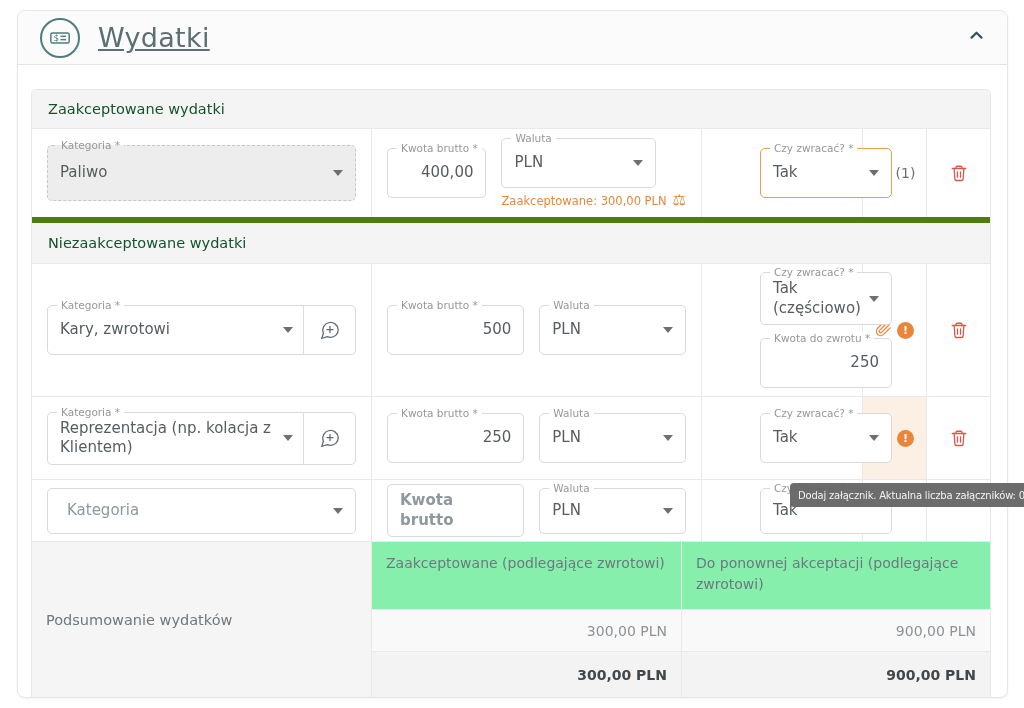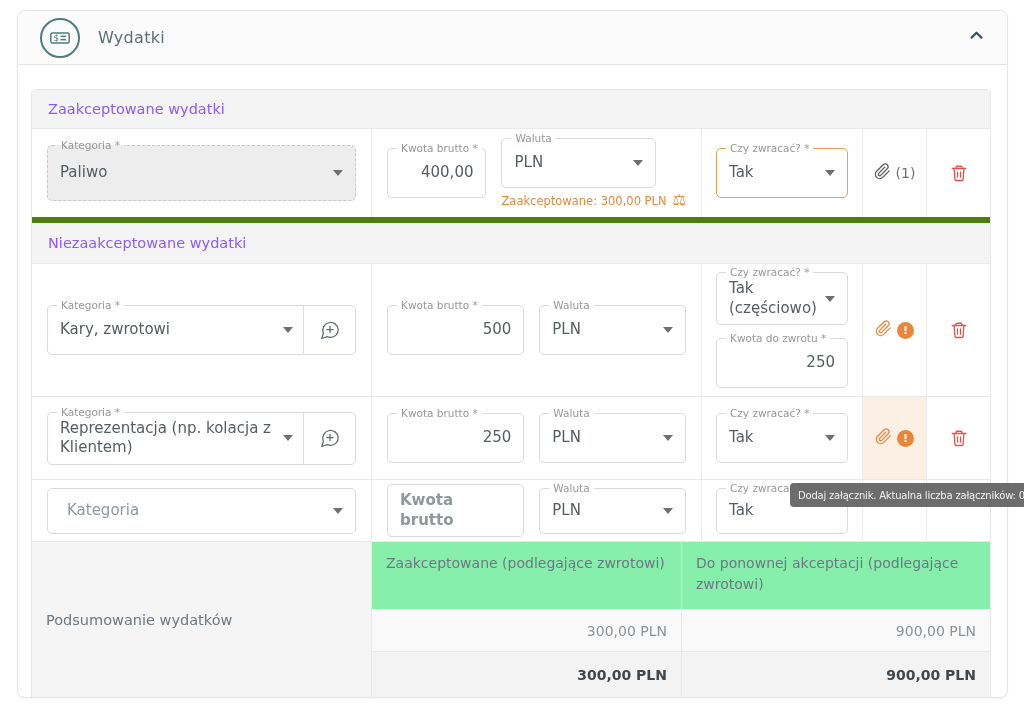--- a/index.html
+++ b/index.html
@@ -8,27 +8,27 @@
 
   .card { position:absolute; left:17px; top:10px; width:991px; height:688px;
     background:#fff; border:1px solid #e6e6e6; border-radius:8px;
     box-shadow:0 1px 3px rgba(0,0,0,.05); }
 
   .card-header { height:54px; display:flex; align-items:center; gap:18px;
     padding:0 22px; background:#fbfbfb; border-bottom:1px solid #e4e4e4;
     border-radius:8px 8px 0 0; }
   .hicon { width:40px; height:40px; border:2px solid #4e7d7d; border-radius:50%;
     display:flex; align-items:center; justify-content:center; color:#4e7d7d; flex:0 0 auto; }
-  .card-title { font-size:16px; color:#5c6f72; letter-spacing:.3px; }
+  .card-title { font-size:27px; color:#5c6f72; letter-spacing:.3px;text-decoration:underline; }
   .collapse-btn { margin-left:auto; color:#2f555c; display:flex; cursor:pointer; }
 
   .card-body { padding:24px 13px 0; }
   .xtable { width:960px; border:1px solid #e7e7e7; border-radius:5px 5px 0 0; }
 
-  .section-row { background:#f4f4f4; color:#8b5cf6; font-size:14.5px;
+  .section-row { background:#f4f4f4; color:#14532d; font-size:14.5px;
     display:flex; align-items:center; padding:0 16px; }
   .section-row.first { height:38px; border-radius:4px 4px 0 0; }
   .section-row.second { height:46px; border-top:6px solid #4d7c0f; }
 
   .row { display:grid; grid-template-columns:339px 330px 161px 64px 64px; }
   .row > div { border-top:1px solid #e9e9e9; }
   .row > div + div { border-left:1px solid #e9e9e9; }
   .r1 { height:89px; } .r2 { height:133px; } .r3 { height:83px; } .r4 { height:62px; }
 
   .cat-cell { display:flex; align-items:center; padding:0 15px; }
@@ -50,21 +50,21 @@
 
   .field.disabled { background:#ededed; border:1px dashed #c7c7c7; min-height:56px; width:310px; }
   .field.disabled .flabel { background:linear-gradient(180deg,#fff 46%,#ededed 46%); }
   .field.orange { border-color:#e2a052; }
 
   .fgroup { padding:0; width:310px; }
   .fmain { flex:1; display:flex; align-items:center; padding:6px 10px 6px 12px; min-height:48px; }
   .fbtn { width:52px; align-self:stretch; border-left:1px solid #dcdcdc;
     display:flex; align-items:center; justify-content:center; color:#636b70; cursor:pointer; }
 
-  .kwota { width:145px; } .waluta { width:155px;gap:44px; } .czy { width:100%; }
+  .kwota { width:145px; } .waluta { width:155px;gap:44px; } .czy { width:100%;margin-left:44px; }
   .waluta-wrap { display:flex; flex-direction:column; }
   .caption { margin-top:5px; display:flex; align-items:center; gap:6px;
     font-size:11.5px; color:#e8873c; white-space:nowrap; }
   .scales { font-size:15px; line-height:1; }
 
   .clip-grey { color:#5b5b5b; } .clip-orange { color:#e8873c; }
   .count { font-size:14px; color:#6f6f6f; }
   .badge { width:17px; height:17px; border-radius:50%; background:#e8873c; color:#fff;
     font-size:11px; font-weight:bold; display:flex; align-items:center; justify-content:center; }
   .del-btn { color:#e0544a; display:flex; cursor:pointer; }

